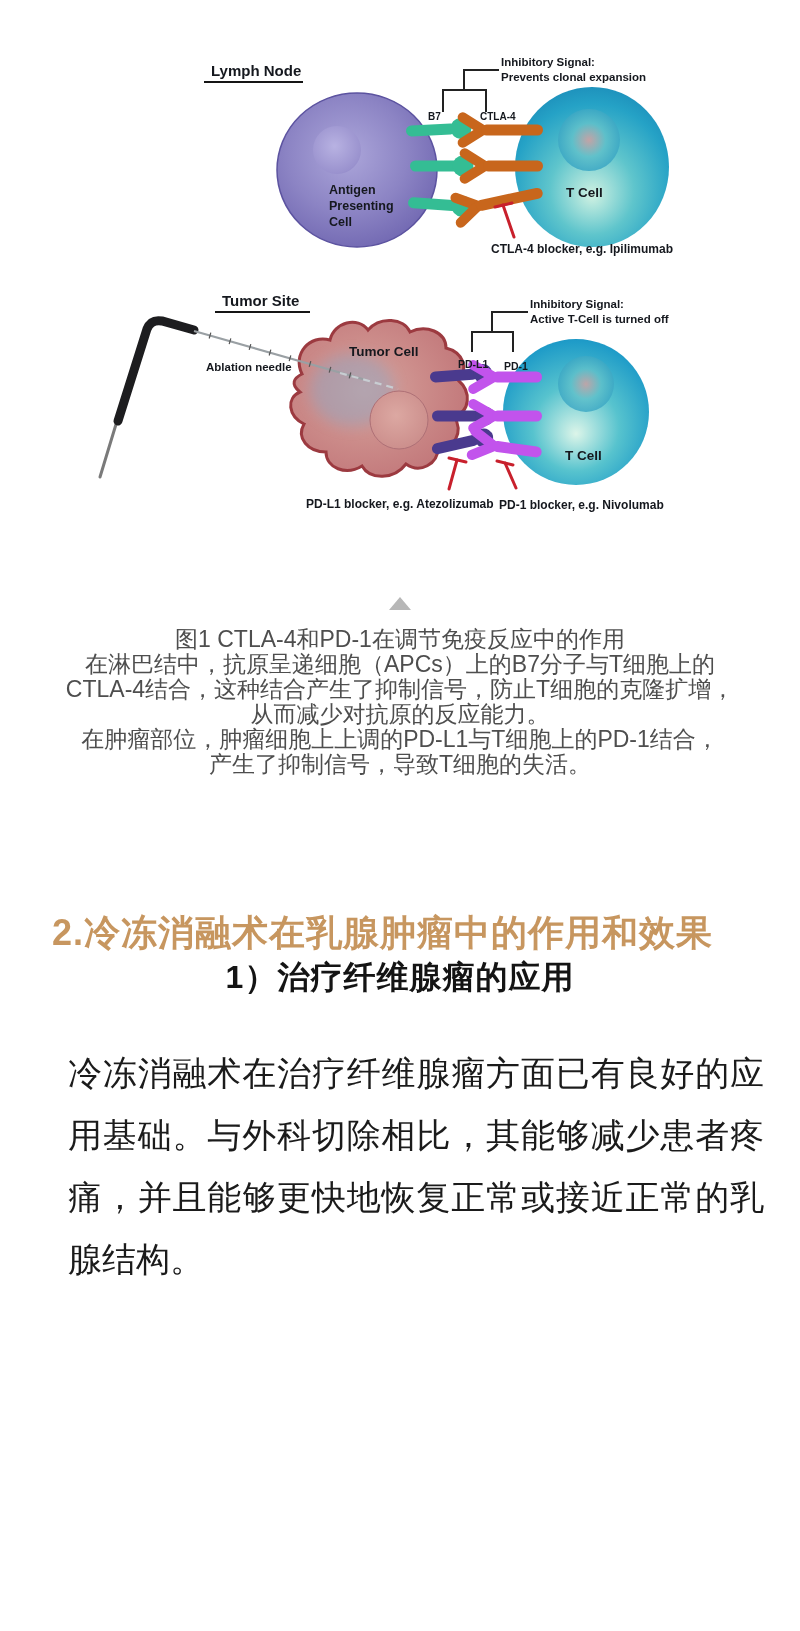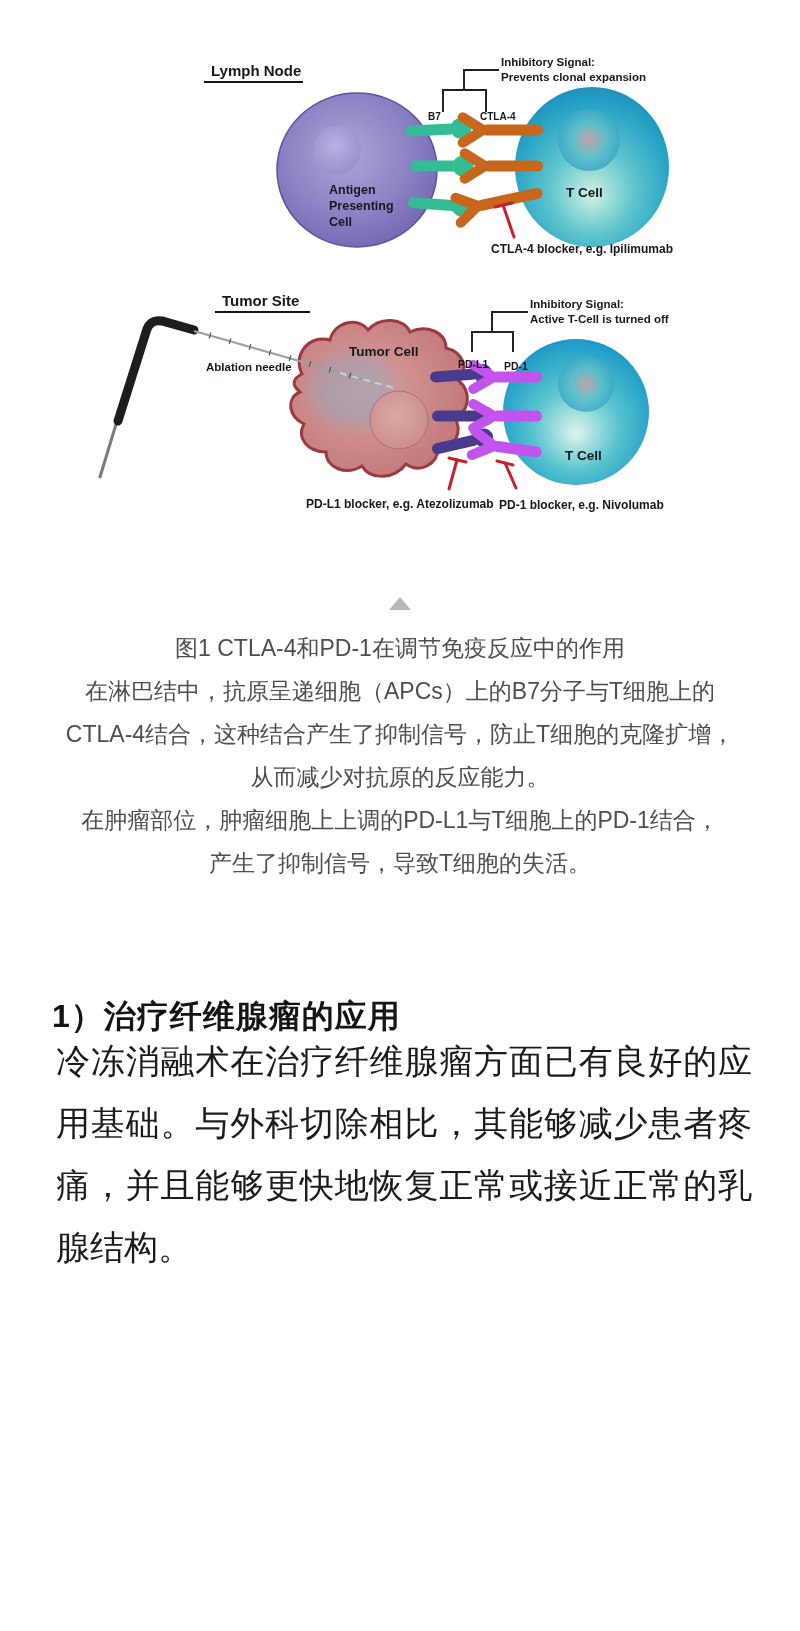--- a/index.html
+++ b/index.html
@@ -4,28 +4,28 @@
 <style>
   html,body{margin:0;padding:0;background:#ffffff;}
   body{width:800px;height:1631px;position:relative;font-family:"Liberation Sans",sans-serif;}
   .page{position:absolute;inset:0;width:800px;height:1631px;background:#fff;overflow:hidden;}
   .figure-wrap{position:absolute;left:0;top:0;width:800px;height:560px;}
   svg text{font-family:"Liberation Sans",sans-serif;}
   .collapse-triangle{position:absolute;top:597px;left:50%;transform:translateX(-50%);
     width:0;height:0;border-left:11px solid transparent;border-right:11px solid transparent;
     border-bottom:13px solid #b7b7b7;}
   .caption{position:absolute;top:627px;left:40px;right:40px;text-align:center;
-    font-size:23px;line-height:43px;color:#4e4e4e;white-space:pre-line;font-weight:400;}
+    font-size:23px;line-height:25px;color:#4e4e4e;white-space:pre-line;font-weight:400;}
   .section-heading{position:absolute;top:911px;left:52px;width:696px;margin:0;
     font-size:36px;line-height:44px;font-weight:bold;color:#c7965f;letter-spacing:1px;}
   .sub-heading{position:absolute;left:52px;width:696px;margin:0;
     font-size:32px;line-height:40px;font-weight:bold;color:#141414;letter-spacing:1px;}
-  .sub1{top:996px;}
+  .sub1{top:957px;text-align:center;}
   .sub2{top:1350px;}
-  .body-para{position:absolute;left:52px;width:696px;margin:4px;
+  .body-para{position:absolute;left:52px;width:696px;margin:16px;
     font-size:34px;line-height:62px;color:#1b1b1b;
     text-align:justify;text-justify:inter-character;line-break:strict;word-break:normal;}
   .para1{top:1026px;}
   .para2{top:1399px;}
 </style>
 </head>
 <body>
 
 <div class="page">
 
@@ -230,18 +230,19 @@
 
   <div class="collapse-triangle"></div>
 
   <div class="caption">图1  CTLA-4和PD-1在调节免疫反应中的作用
 在淋巴结中，抗原呈递细胞（APCs）上的B7分子与T细胞上的
 CTLA-4结合，这种结合产生了抑制信号，防止T细胞的克隆扩增，
 从而减少对抗原的反应能力。
 在肿瘤部位，肿瘤细胞上上调的PD-L1与T细胞上的PD-1结合，
 产生了抑制信号，导致T细胞的失活。</div>
 
+  <h2 class="section-heading">2.冷冻消融术在乳腺肿瘤中的作用和效果</h2>
 
   <h3 class="sub-heading sub1">1）治疗纤维腺瘤的应用</h3>
   <p class="body-para para1">冷冻消融术在治疗纤维腺瘤方面已有良好的应用基础。与外科切除相比，其能够减少患者疼痛，并且能够更快地恢复正常或接近正常的乳腺结构。</p>
 
 
 </div>
 
 </body></html>

